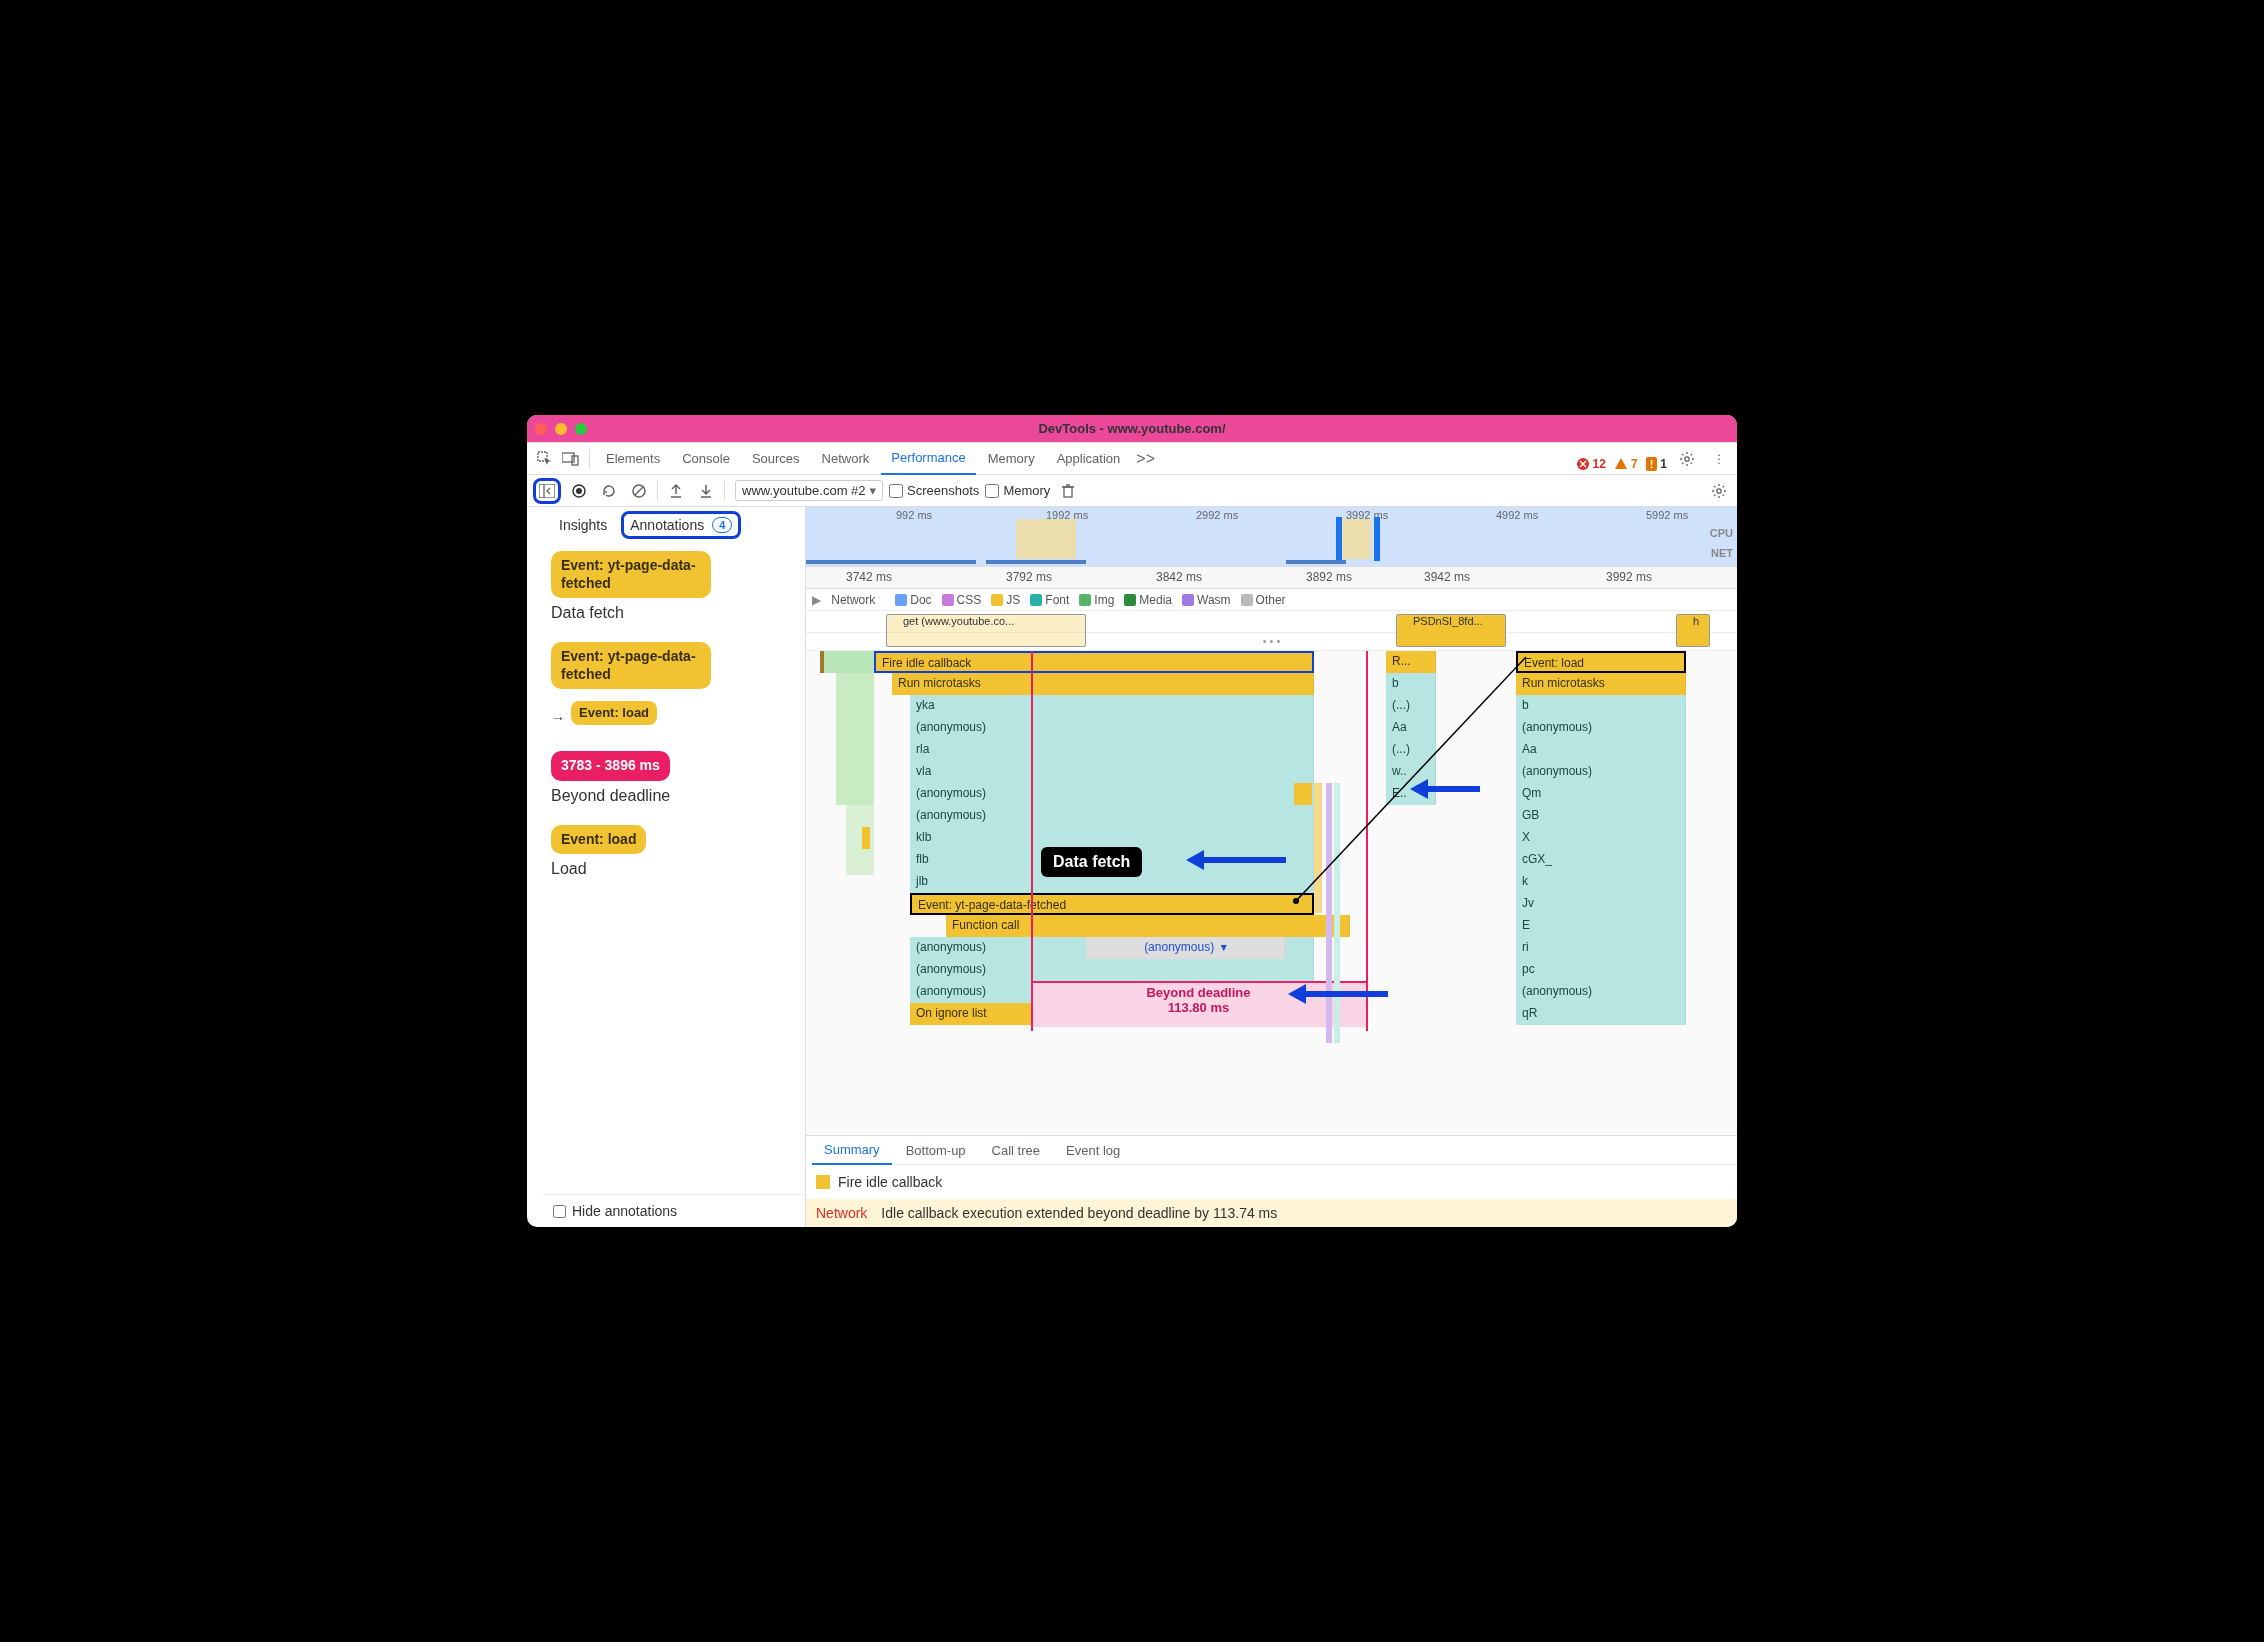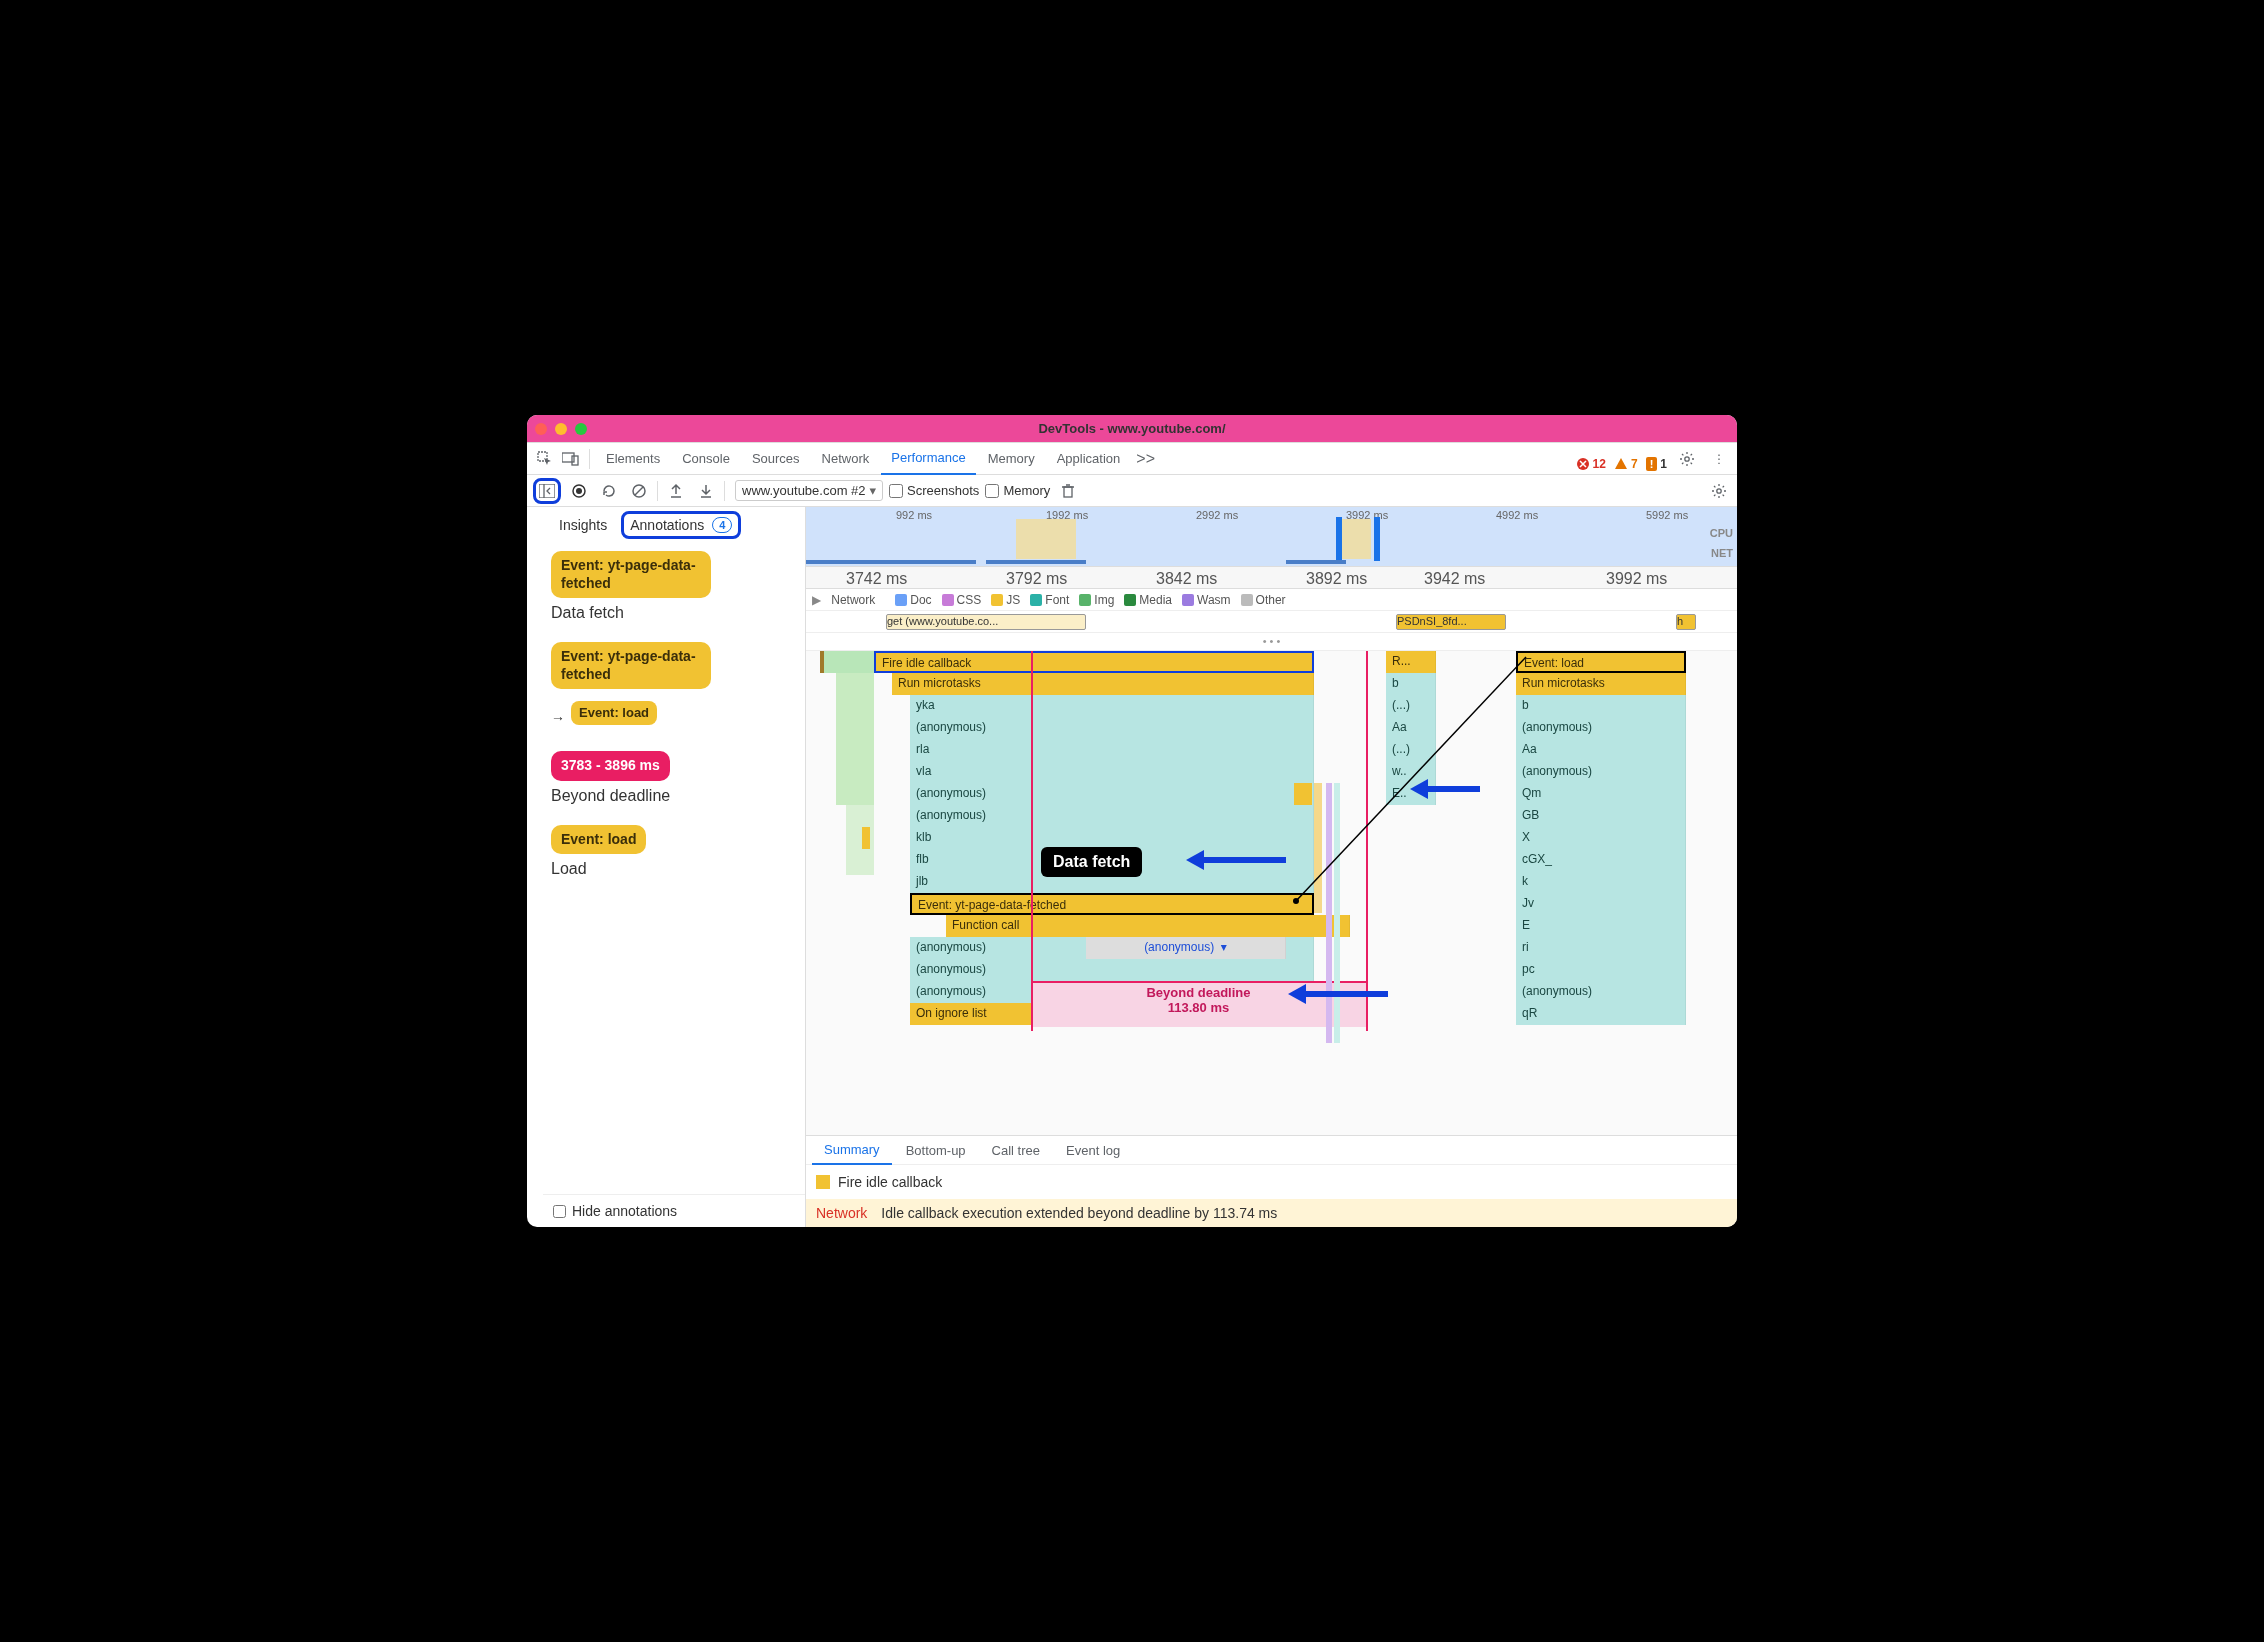--- a/index.html
+++ b/index.html
@@ -48,28 +48,28 @@
 
 .main { flex: 1; display: flex; flex-direction: column; position: relative; overflow: hidden; }
 .overview { height: 60px; background: linear-gradient(#d0e2fb,#d0e2fb); position: relative; border-bottom: 1px solid #ddd; }
 .ov-ticks { position: absolute; top: 0; left: 0; right: 0; display: flex; font-size: 11px; color: #666; }
 .ov-ticks span { position: absolute; top: 2px; }
 .ov-label { position: absolute; right: 4px; font-size: 11px; color: #888; font-weight: 700; }
 .ov-sel { position: absolute; top: 12px; height: 40px; background: rgba(255,220,120,0.6); }
 .ov-handle { position: absolute; top: 10px; width: 6px; height: 44px; background: #1a73e8; }
 .ov-net { position: absolute; bottom: 2px; height: 4px; background: #4a7ec8; }
 
-.ruler { height: 22px; background: #f7f7f7; border-bottom: 1px solid #ddd; position: relative; font-size: 16px; color: #555; }
+.ruler { height: 22px; background: #f7f7f7; border-bottom: 1px solid #ddd; position: relative; font-size: 12px; color: #555; }
 .ruler span { position: absolute; top: 3px; }
 
 .network-row { height: 22px; display: flex; align-items: center; font-size: 12px; border-bottom: 1px solid #eee; padding-left: 6px; gap: 10px; color: #555; }
 .lg { display: flex; align-items: center; gap: 3px; }
 .lg i { width: 12px; height: 12px; border-radius: 2px; display: inline-block; }
 .net-items { height: 22px; position: relative; border-bottom: 1px solid #eee; }
-.net-bar { position: absolute; top: 3px; height: 16px; border: 1px solid #999; background: #f1c23244; font-size: 11px; padding: 0 0; overflow: hidden; white-space: nowrap; border-radius: 2px; }
+.net-bar { position: absolute; top: 3px; height: 33px; border: 1px solid #999; background: #f1c23244; font-size: 11px; padding: 0 16px; overflow: hidden; white-space: nowrap; border-radius: 2px; }
 
 .flame { flex: 1; position: relative; overflow: hidden; background: #fafafa; }
 .fr { position: absolute; height: 22px; padding: 3px 6px; font-size: 12px; overflow: hidden; text-overflow: ellipsis; white-space: nowrap; border-right: 1px solid rgba(0,0,0,0.05); }
 .c-yellow { background: #f1c232; color: #3a2e0a; }
 .c-teal { background: #b7e5e2; color: #1a4742; }
 .c-grey { background: #ddd; color: #1d4ed8; }
 .hl-box { border: 2px solid #000; }
 .hl-blue { border: 2px solid #0f3edb; }
 
 .callout { position: absolute; background: #000; color: #fff; font-weight: 700; font-size: 16px; padding: 6px 12px; border-radius: 6px; z-index: 10; }

